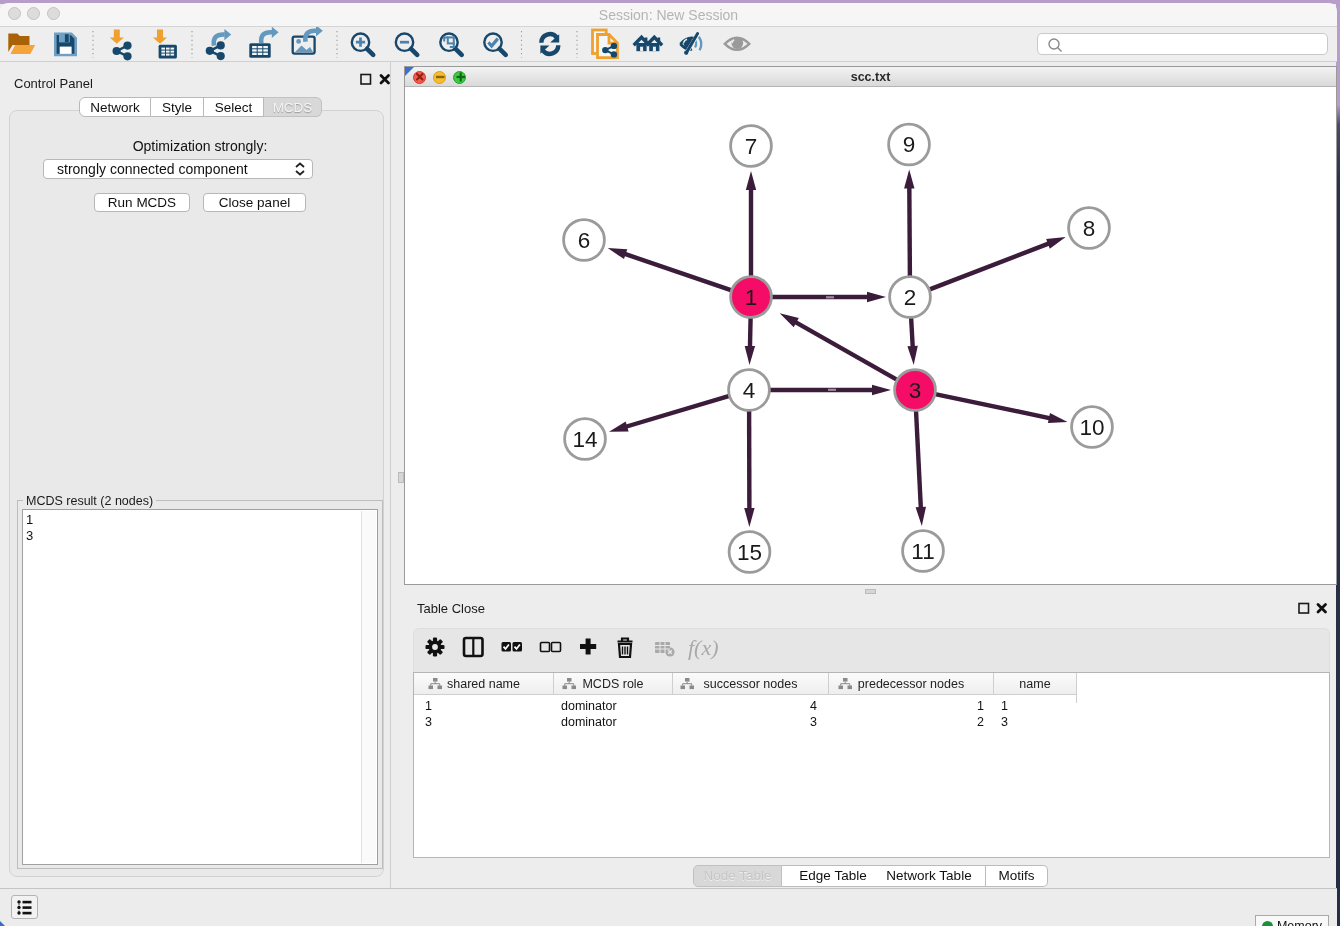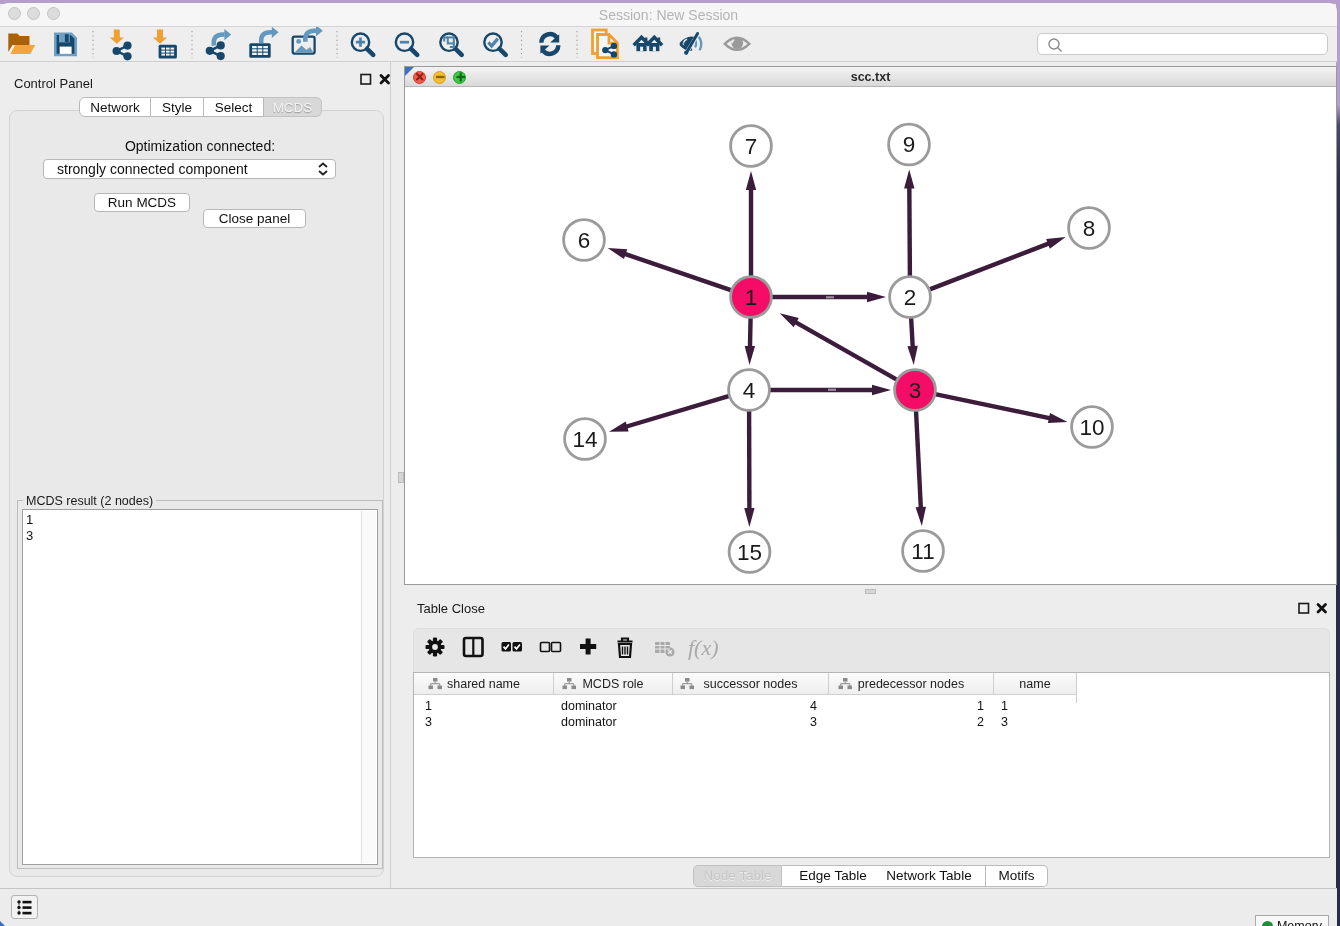--- a/index.html
+++ b/index.html
@@ -131,29 +131,29 @@
 <div class="abs" style="left:14px;top:76px;font-size:13px;color:#1a1a1a;">Control Panel</div>
 <svg class="abs" style="left:359px;top:71px" width="34" height="18">
   <rect x="2" y="3.5" width="9.5" height="9.5" fill="none" stroke="#1a1a1a" stroke-width="1.6"></rect>
   <path d="M22 4.5 L29.5 12 M29.5 4.5 L22 12" stroke="#111" stroke-width="2.8" stroke-linecap="round"></path>
 </svg>
 <div class="abs" style="left:9px;top:110px;width:375px;height:767px;background:#e9e9e9;border:1px solid #d2d2d2;border-radius:8px;"></div>
 <div class="abs" style="left:79px;top:97px;width:72px;height:20px;background:#fff;border:1px solid #b9b9b9;border-radius:6px 0 0 6px;font-size:13.5px;color:#111;text-align:center;line-height:19px;">Network</div>
 <div class="abs" style="left:151px;top:97px;width:53px;height:20px;background:#fff;border:1px solid #b9b9b9;border-left:none;font-size:13.5px;color:#111;text-align:center;line-height:19px;">Style</div>
 <div class="abs" style="left:204px;top:97px;width:60px;height:20px;background:#fff;border:1px solid #b9b9b9;border-left:none;font-size:13.5px;color:#111;text-align:center;line-height:19px;">Select</div>
 <div class="abs" style="left:264px;top:97px;width:58px;height:20px;background:#d8d8d8;border:1px solid #c2c2c2;border-left:none;border-radius:0 6px 6px 0;font-size:13.5px;color:#f5f5f5;text-shadow:0 1px 1px #999;text-align:center;line-height:19px;">MCDS</div>
-<div class="abs" style="left:0;top:138px;width:400px;text-align:center;font-size:14px;color:#111;">Optimization connected:</div>
-<div class="abs" style="left:43px;top:159px;width:293px;height:20px;background:#fff;border:1px solid #b7b7b7;border-radius:4px;font-size:14px;color:#111;line-height:18px;padding-left:13px;">strongly connected component
+<div class="abs" style="left:0;top:138px;width:400px;text-align:center;font-size:14px;color:#111;">Optimization strongly:</div>
+<div class="abs" style="left:43px;top:159px;width:270px;height:20px;background:#fff;border:1px solid #b7b7b7;border-radius:4px;font-size:14px;color:#111;line-height:18px;padding-left:13px;">strongly connected component
   <svg width="14" height="16" style="position:absolute;right:5px;top:1px">
     <path d="M3 6 L7 2.5 L11 6" fill="none" stroke="#222" stroke-width="1.8"></path>
     <path d="M3 10 L7 13.5 L11 10" fill="none" stroke="#222" stroke-width="1.8"></path>
   </svg>
 </div>
 <div class="abs" style="left:94px;top:193px;width:96px;height:19px;background:#fff;border:1px solid #b7b7b7;border-radius:4px;font-size:13.5px;color:#111;text-align:center;line-height:17px;">Run MCDS</div>
-<div class="abs" style="left:203px;top:193px;width:103px;height:19px;background:#fff;border:1px solid #b7b7b7;border-radius:4px;font-size:13.5px;color:#111;text-align:center;line-height:17px;margin-top:16px;">Close panel</div>
+<div class="abs" style="left:203px;top:193px;width:103px;height:19px;background:#fff;border:1px solid #b7b7b7;border-radius:4px;font-size:13.5px;color:#111;text-align:center;line-height:17px;">Close panel</div>
 <div class="abs" style="left:17px;top:500px;width:366px;height:369px;border:1px solid #bdbdbd;"></div>
 <div class="abs" style="left:23px;top:494px;background:#e9e9e9;padding:0 3px;font-size:12.5px;color:#1a1a1a;">MCDS result (2 nodes)</div>
 <div class="abs" style="left:22px;top:509px;width:356px;height:356px;background:#fff;border:1px solid #a0a0a0;">
   <div style="position:absolute;left:3px;top:2px;font-size:13px;color:#111;line-height:16px;">1<br>3</div>
   <div style="position:absolute;right:1px;top:1px;width:15px;height:352px;background:#fafafa;border-left:1px solid #e0e0e0;"></div>
 </div>
 
 <div class="abs" style="left:398px;top:472px;width:6px;height:11px;background:#d6d6d6;border:1px solid #bbb;"></div>
 <div class="abs" style="left:865px;top:589px;width:11px;height:5px;background:#d6d6d6;border:1px solid #bbb;"></div>
 

